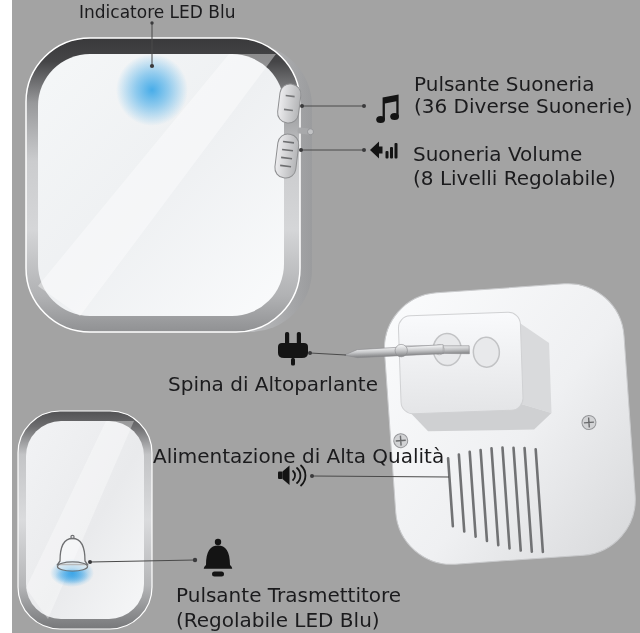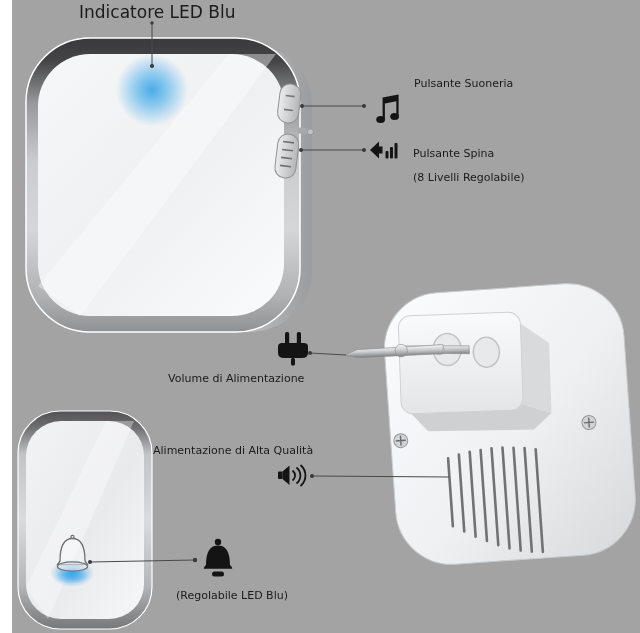--- a/index.html
+++ b/index.html
@@ -3,21 +3,21 @@
 <meta charset="utf-8">
 <style>
   html,body{margin:0;padding:0;background:#ffffff;}
   .canvas{
     position:relative;width:640px;height:633px;background:#a3a3a3;overflow:hidden;
     font-family:"DejaVu Sans","Liberation Sans",sans-serif;color:#1b1b1d;margin-left:12px;
   }
   .dev{position:absolute;z-index:1;}
   .overlay{position:absolute;left:0;top:0;z-index:4;pointer-events:none;}
   .icon{position:absolute;z-index:6;}
-  .label{position:absolute;z-index:6;font-size:11px;color:#1b1b1d;white-space:nowrap;}
+  .label{position:absolute;z-index:6;font-size:20px;color:#1b1b1d;white-space:nowrap;}
   .label .ln{display:block;}
 </style>
 </head>
 <body>
 
 <div class="canvas">
 
   <svg class="dev" style="left:12px;top:36px" width="296" height="302" viewBox="0 0 296 302">
     <defs>
       <linearGradient id="rA_side" x1="0" y1="0" x2="1" y2="0">
@@ -227,28 +227,30 @@
       <circle cx="17" cy="4" r="3.2"></circle>
       <path d="M5,27 C5,13 9.5,7.5 17,7.5 C24.5,7.5 29,13 29,27 C30.6,28.6 31.2,29.7 31.2,30.8 L2.8,30.8 C2.8,29.7 3.4,28.6 5,27 Z"></path>
       <rect x="11" y="33.5" width="12" height="5" rx="2.5"></rect>
     </g>
   </svg>
 
   <div class="label" style="left:67px;top:2px;font-size:17px">Indicatore LED Blu</div>
 
   <div class="label" style="left:402px;top:73px;line-height:22px">
     <span class="ln">Pulsante Suoneria</span>
+    <span class="ln">(36 Diverse Suonerie)</span>
   </div>
 
   <div class="label" style="left:401px;top:142px;line-height:24px">
-    <span class="ln">Pulsante Spina</span>
+    <span class="ln">Suoneria Volume</span>
     <span class="ln">(8 Livelli Regolabile)</span>
   </div>
 
-  <div class="label" style="left:156px;top:372px">Volume di Alimentazione</div>
+  <div class="label" style="left:156px;top:372px">Spina di Altoparlante</div>
 
   <div class="label" style="left:141px;top:444px">Alimentazione di Alta Qualità</div>
 
   <div class="label" style="left:164px;top:583px;line-height:25px">
+    <span class="ln">Pulsante Trasmettitore</span>
     <span class="ln">(Regolabile LED Blu)</span>
   </div>
 
 </div>
 
 </body></html>

